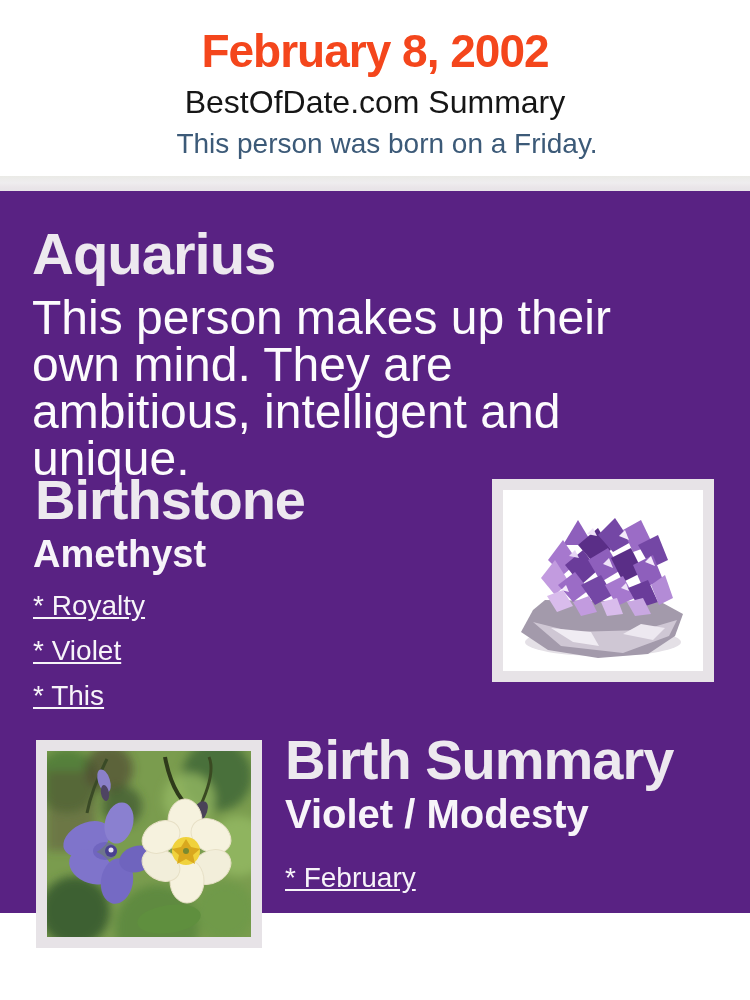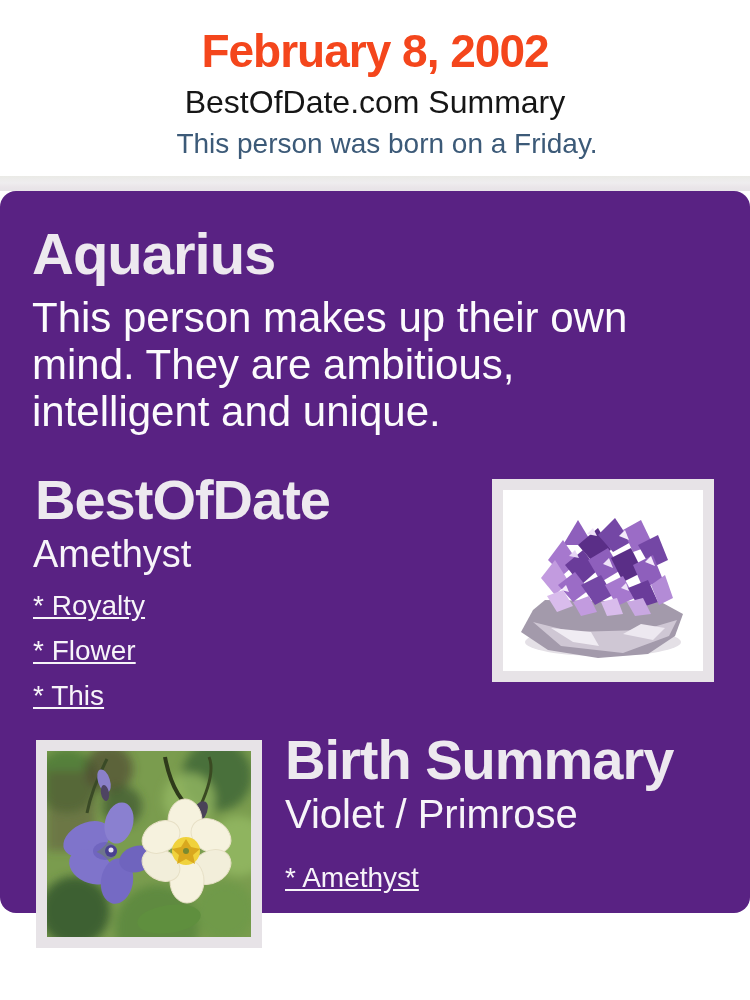--- a/index.html
+++ b/index.html
@@ -20,26 +20,26 @@
   .header{position:absolute;top:0;left:0;width:750px;height:176px;background:#ffffff;text-align:center;}
   .date-title{position:absolute;top:24px;left:0;right:0;font-size:46px;line-height:54px;font-weight:bold;color:var(--accent-orange);letter-spacing:-1px;}
   .site-summary{position:absolute;top:84px;left:0;right:0;font-size:32px;line-height:36px;color:#161616;}
   .born-note{position:absolute;top:127px;left:0;right:0;font-size:28px;line-height:34px;color:var(--slate-text);padding-left:24px;}
 
   
   .divider{position:absolute;top:176px;left:0;width:750px;height:15px;
     background:linear-gradient(180deg,#EAEAE6 0%,#EFEDEF 45%,#EAE5E9 75%,#E7E4E7 100%);}
 
   
-  .main{position:absolute;top:191px;left:0;width:750px;height:722px;background:var(--purple-background);border-radius:16px;}
+  .main{position:absolute;top:191px;left:0;width:750px;height:722px;background:var(--purple-background);}
   .zodiac-sign{position:absolute;left:32px;top:30px;font-size:58px;line-height:66px;font-weight:bold;color:var(--heading-offwhite);letter-spacing:-1px;}
-  .zodiac-desc{position:absolute;left:32px;top:103px;width:620px;font-size:42px;line-height:47px;color:#FCFBFD;}
+  .zodiac-desc{position:absolute;left:32px;top:103px;width:620px;font-size:48px;line-height:47px;color:#FCFBFD;}
 
   .section-title{font-size:56px;line-height:64px;font-weight:bold;color:var(--heading-offwhite);letter-spacing:-1px;}
-  .section-name{font-size:38px;line-height:44px;color:var(--body-white);}
+  .section-name{font-size:38px;line-height:44px;color:var(--body-white);font-weight:bold;}
   .trait{font-size:28px;line-height:45px;color:var(--body-white);text-decoration:underline;}
 
   .birthstone-title{position:absolute;left:35px;top:277px;}
   .birthstone-name{position:absolute;left:33px;top:341px;}
   .birthstone-traits{position:absolute;left:33px;top:392px;}
 
   .flower-title{position:absolute;left:285px;top:537px;}
   .flower-name{position:absolute;left:285px;top:601px;font-size:40px;}
   .flower-traits{position:absolute;left:285px;top:664px;}
 
@@ -60,25 +60,25 @@
     <div class="born-note">This person was born on a Friday.</div>
   </div>
 
   <div class="divider"></div>
 
   <div class="main">
 
     <div class="zodiac-sign">Aquarius</div>
     <div class="zodiac-desc">This person makes up their own mind. They are ambitious, intelligent and unique.</div>
 
-    <div class="section-title birthstone-title">BestOfDate</div>
+    <div class="section-title birthstone-title">Birthstone</div>
     <div class="section-name birthstone-name">Amethyst</div>
     <div class="birthstone-traits">
       <div class="trait">* Royalty</div>
-      <div class="trait">* Flower</div>
+      <div class="trait">* Violet</div>
       <div class="trait">* This</div>
     </div>
 
     <div class="img-frame gem-frame">
       <svg viewBox="0 0 200 181" preserveAspectRatio="none">
         <rect x="0" y="0" width="200" height="181" fill="#ffffff"></rect>
 
         <ellipse cx="100" cy="152" rx="78" ry="14" fill="#E4E0E6"></ellipse>
 
         <path d="M30,120 L18,142 L45,160 L95,168 L145,164 L172,146 L180,124 L158,112 L42,110 Z" fill="#A39AAB"></path>
@@ -166,19 +166,19 @@
           <circle cx="139" cy="100" r="14" fill="#F0D23C"></circle>
           <path d="M139,88 L144,96 L153,98 L146,104 L148,113 L139,108 L130,113 L132,104 L125,98 L134,96 Z" fill="#D9A81E"></path>
           <circle cx="139" cy="100" r="3" fill="#7A8A30"></circle>
         </g>
 
         <ellipse cx="122" cy="168" rx="32" ry="14" fill="#5F8F3E" transform="rotate(-8 122 168)"></ellipse>
       </svg>
     </div>
 
     <div class="section-title flower-title">Birth Summary</div>
-    <div class="section-name flower-name">Violet / Primrose</div>
+    <div class="section-name flower-name">Violet / Modesty</div>
     <div class="flower-traits">
-      <div class="trait">* Amethyst</div>
+      <div class="trait">* February</div>
     </div>
 
   </div>
 </div>
 
 </body></html>

